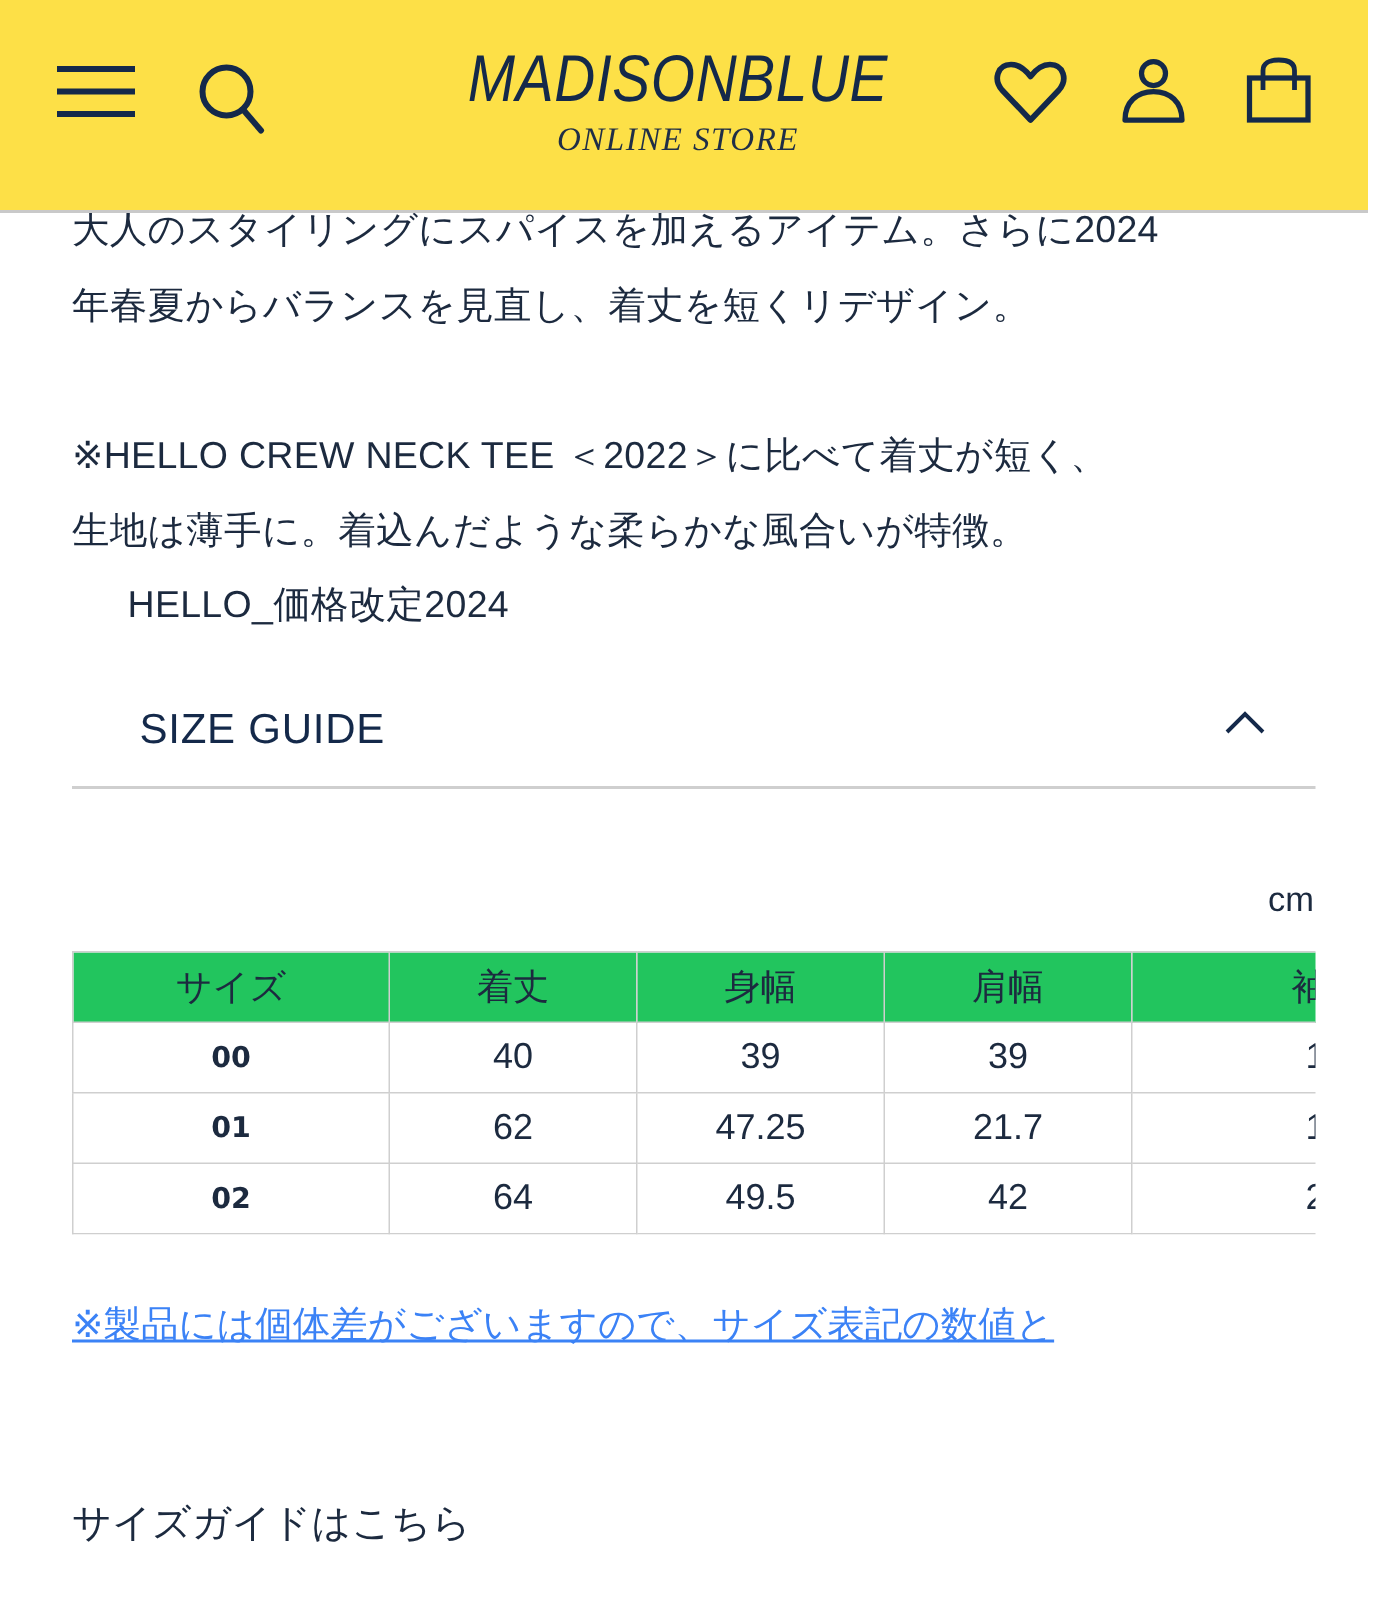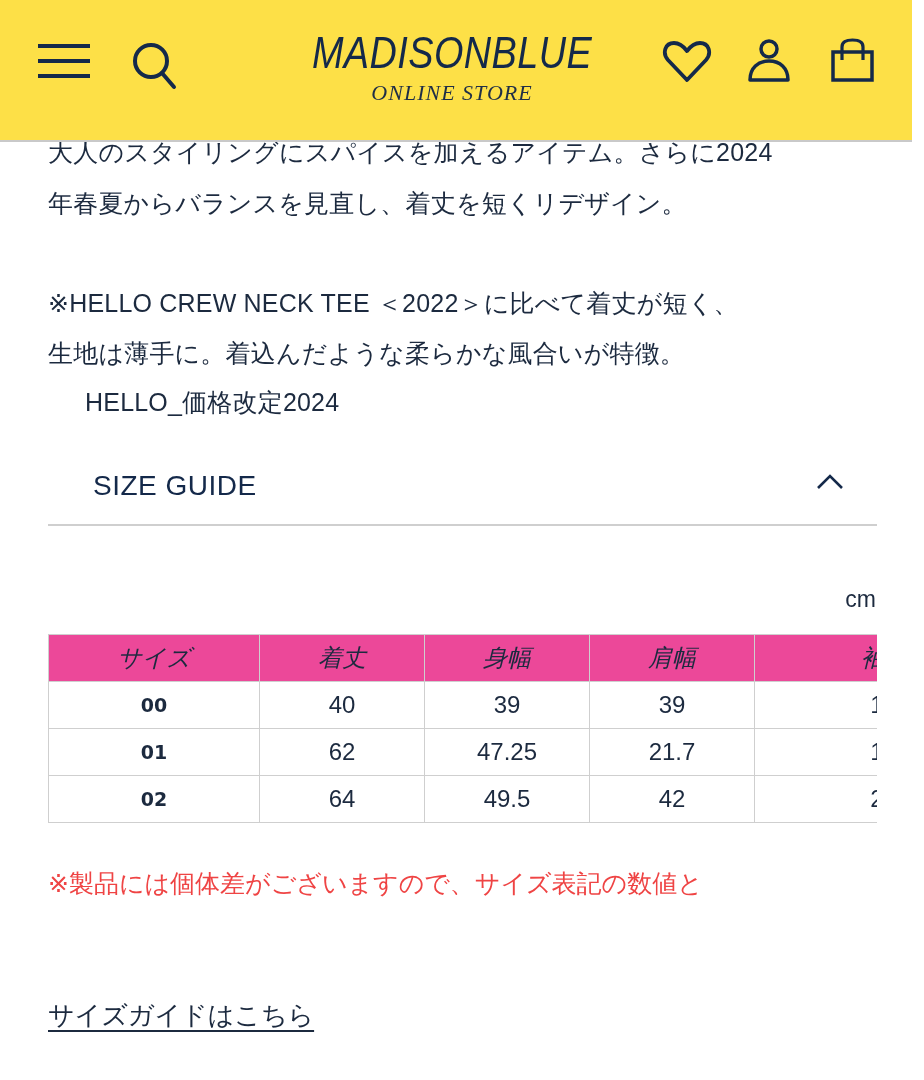--- a/index.html
+++ b/index.html
@@ -39,31 +39,32 @@
     .divider { position: absolute; left: 48px; top: 524px; width: 829px; height: 2px; background: #cfcfcf; }
     .unit { position: absolute; right: 48px; top: 586px; font-size: 23px; color: #1c2a3f; }
     .table-wrap {
       position: absolute; left: 48px; top: 634px; width: 829px; overflow: hidden;
     }
     table { border-collapse: collapse; table-layout: fixed; width: 860px; }
     th, td {
       border: 1.5px solid #cfcfcf; height: 46px; font-size: 24px; font-weight: normal;
       color: #1c2a3f; text-align: center; padding: 0;
     }
-    th { background: #ec4899; height: 46px; font-style: italic; }
+    th { background: #22c55e; height: 46px; }
     td.size { font-weight: bold; font-family: "DejaVu Sans", sans-serif; font-size: 19px; }
     col.c0 { width: 211px; }
     col.cn { width: 165px; }
     .notice {
-      position: absolute; left: 48px; top: 858px; font-size: 25px; line-height: 50px; color: #ef4444;
+      position: absolute; left: 48px; top: 858px; font-size: 25px; line-height: 50px; color: #3b82f6;
       white-space: nowrap;
+      text-decoration: underline;
     }
     .size-link {
       position: absolute; left: 48px; top: 998px; font-size: 26px; color: #1c2a3f;
-      text-decoration: underline; text-underline-offset: 6px; text-decoration-thickness: 2px;
+      text-underline-offset: 6px; text-decoration-thickness: 2px;
       cursor: pointer;
     }
   </style>
 </head>
 <body>
 
 <div class="header">
   <svg class="icon" style="left:38px;top:44px;" width="54" height="36" viewBox="0 0 54 36">
     <rect x="0" y="0" width="52" height="4" fill="#14294a"></rect>
     <rect x="0" y="15" width="52" height="4" fill="#14294a"></rect>

